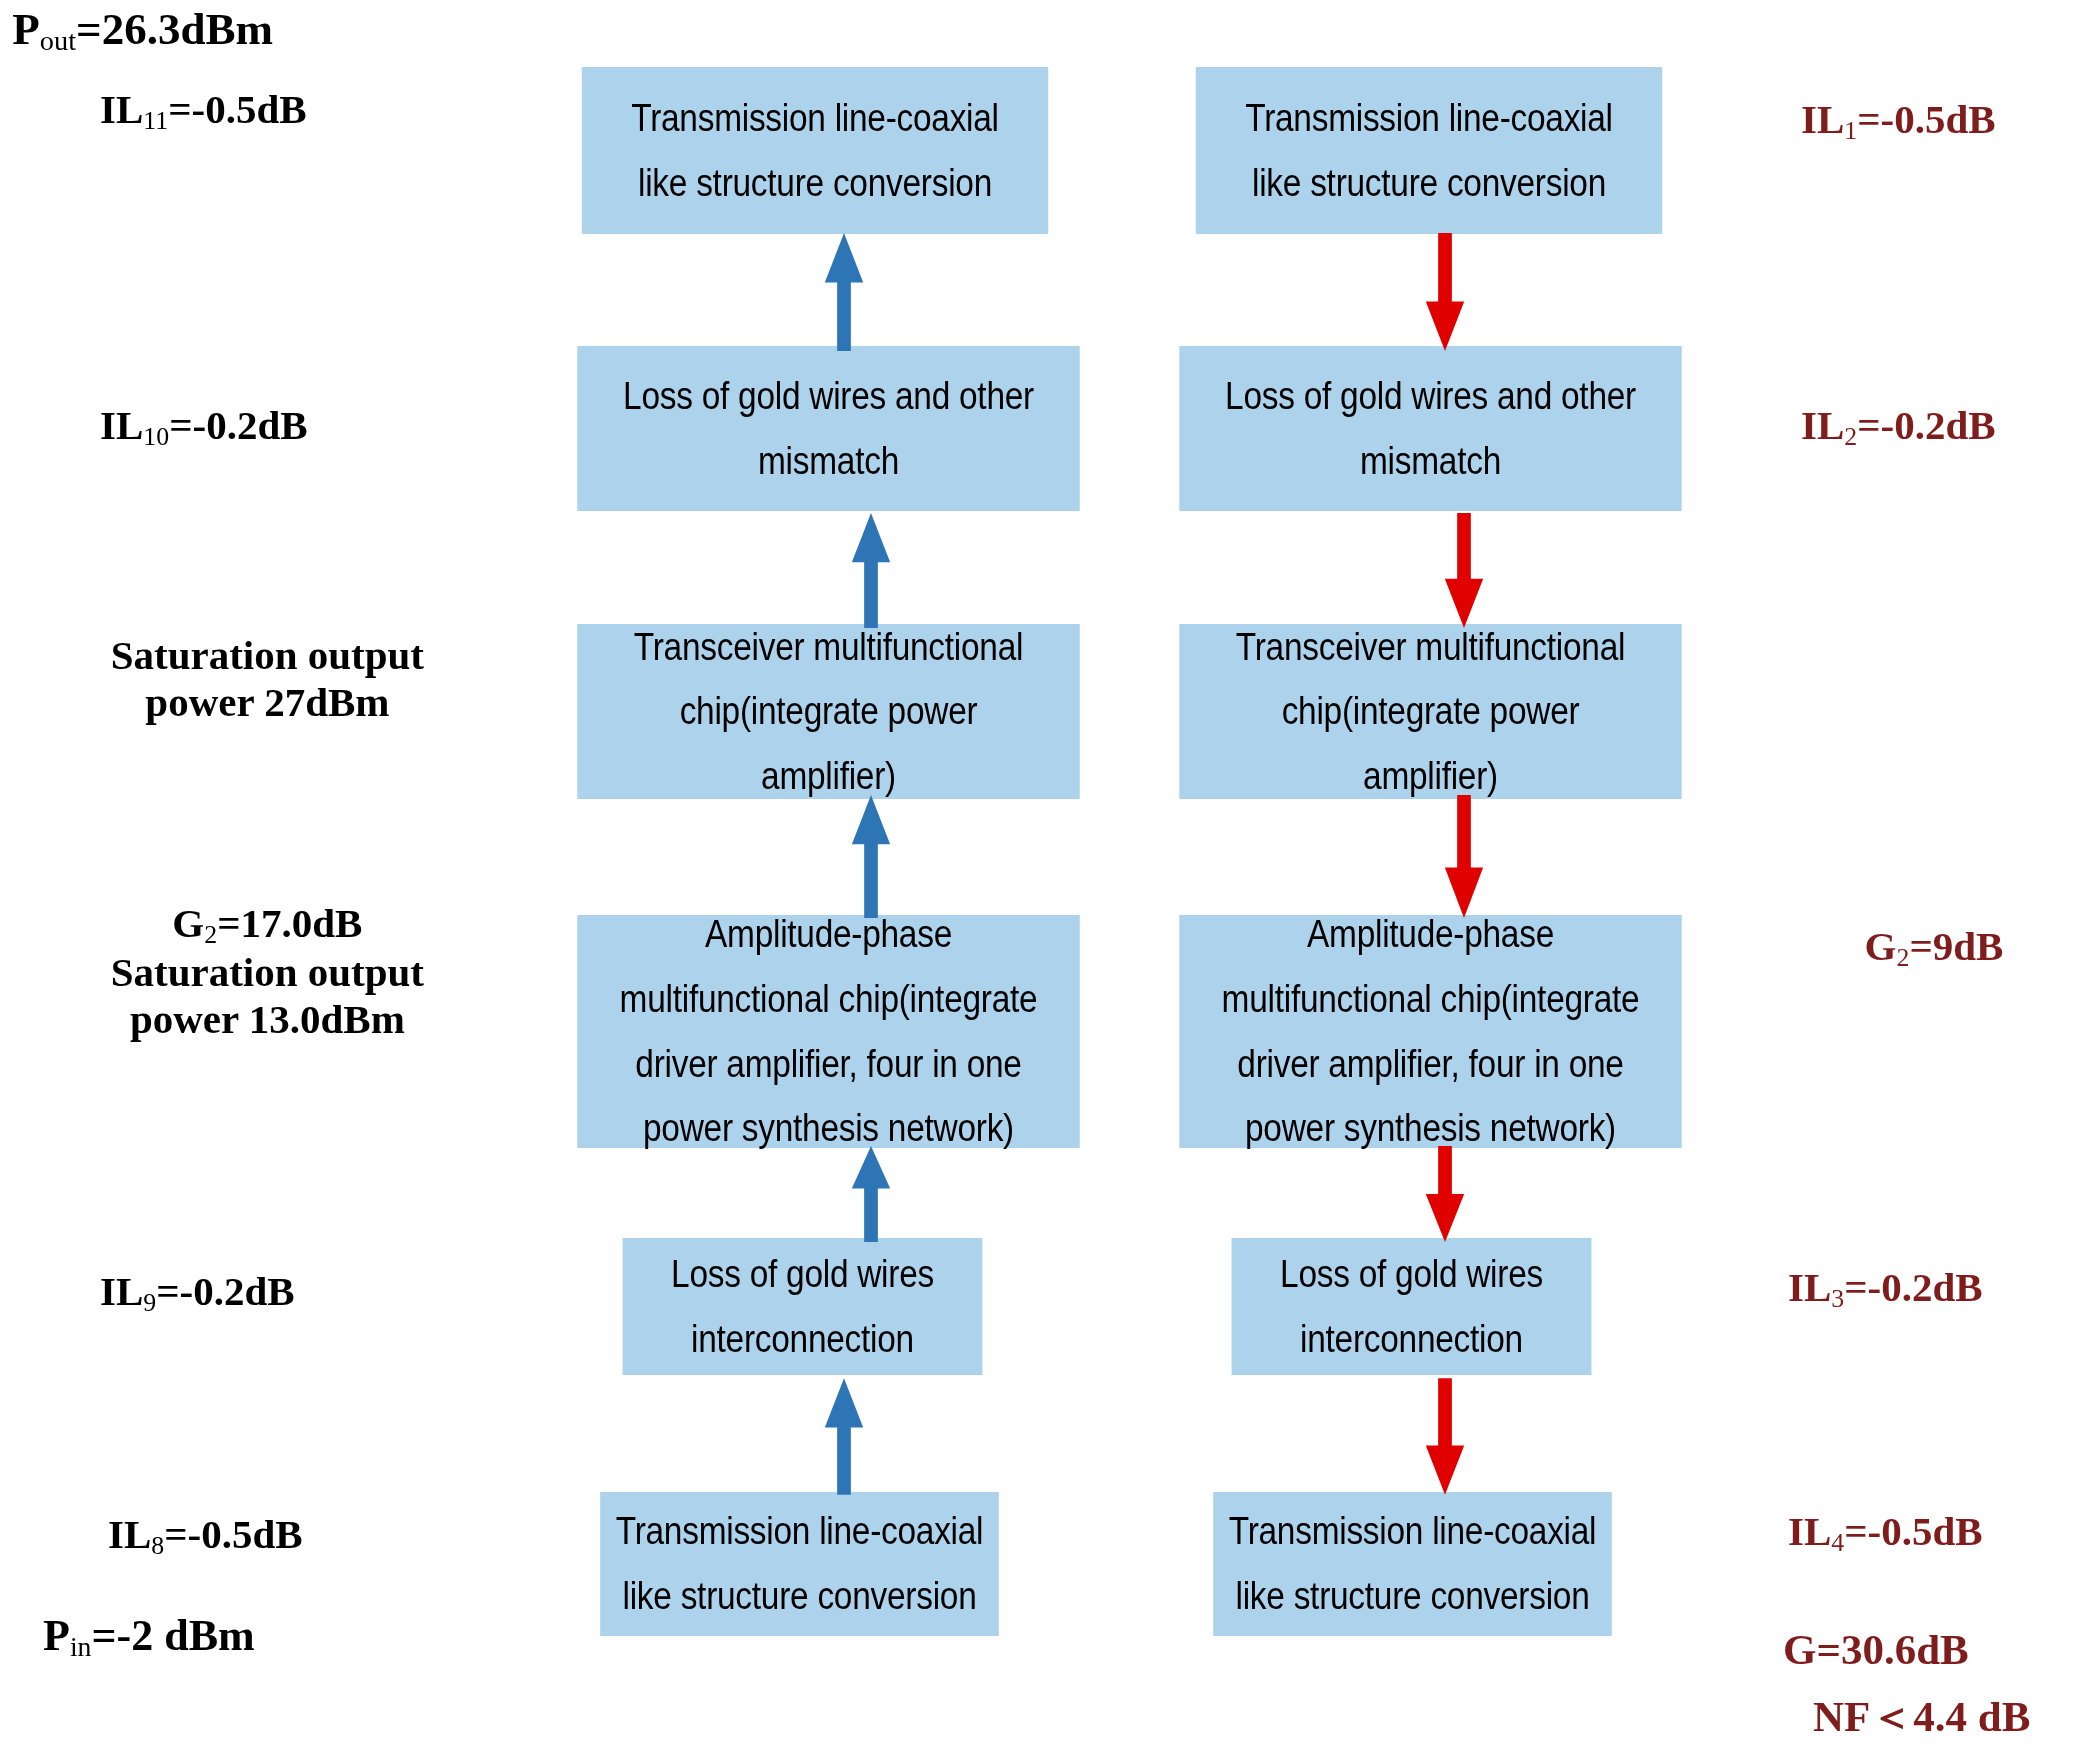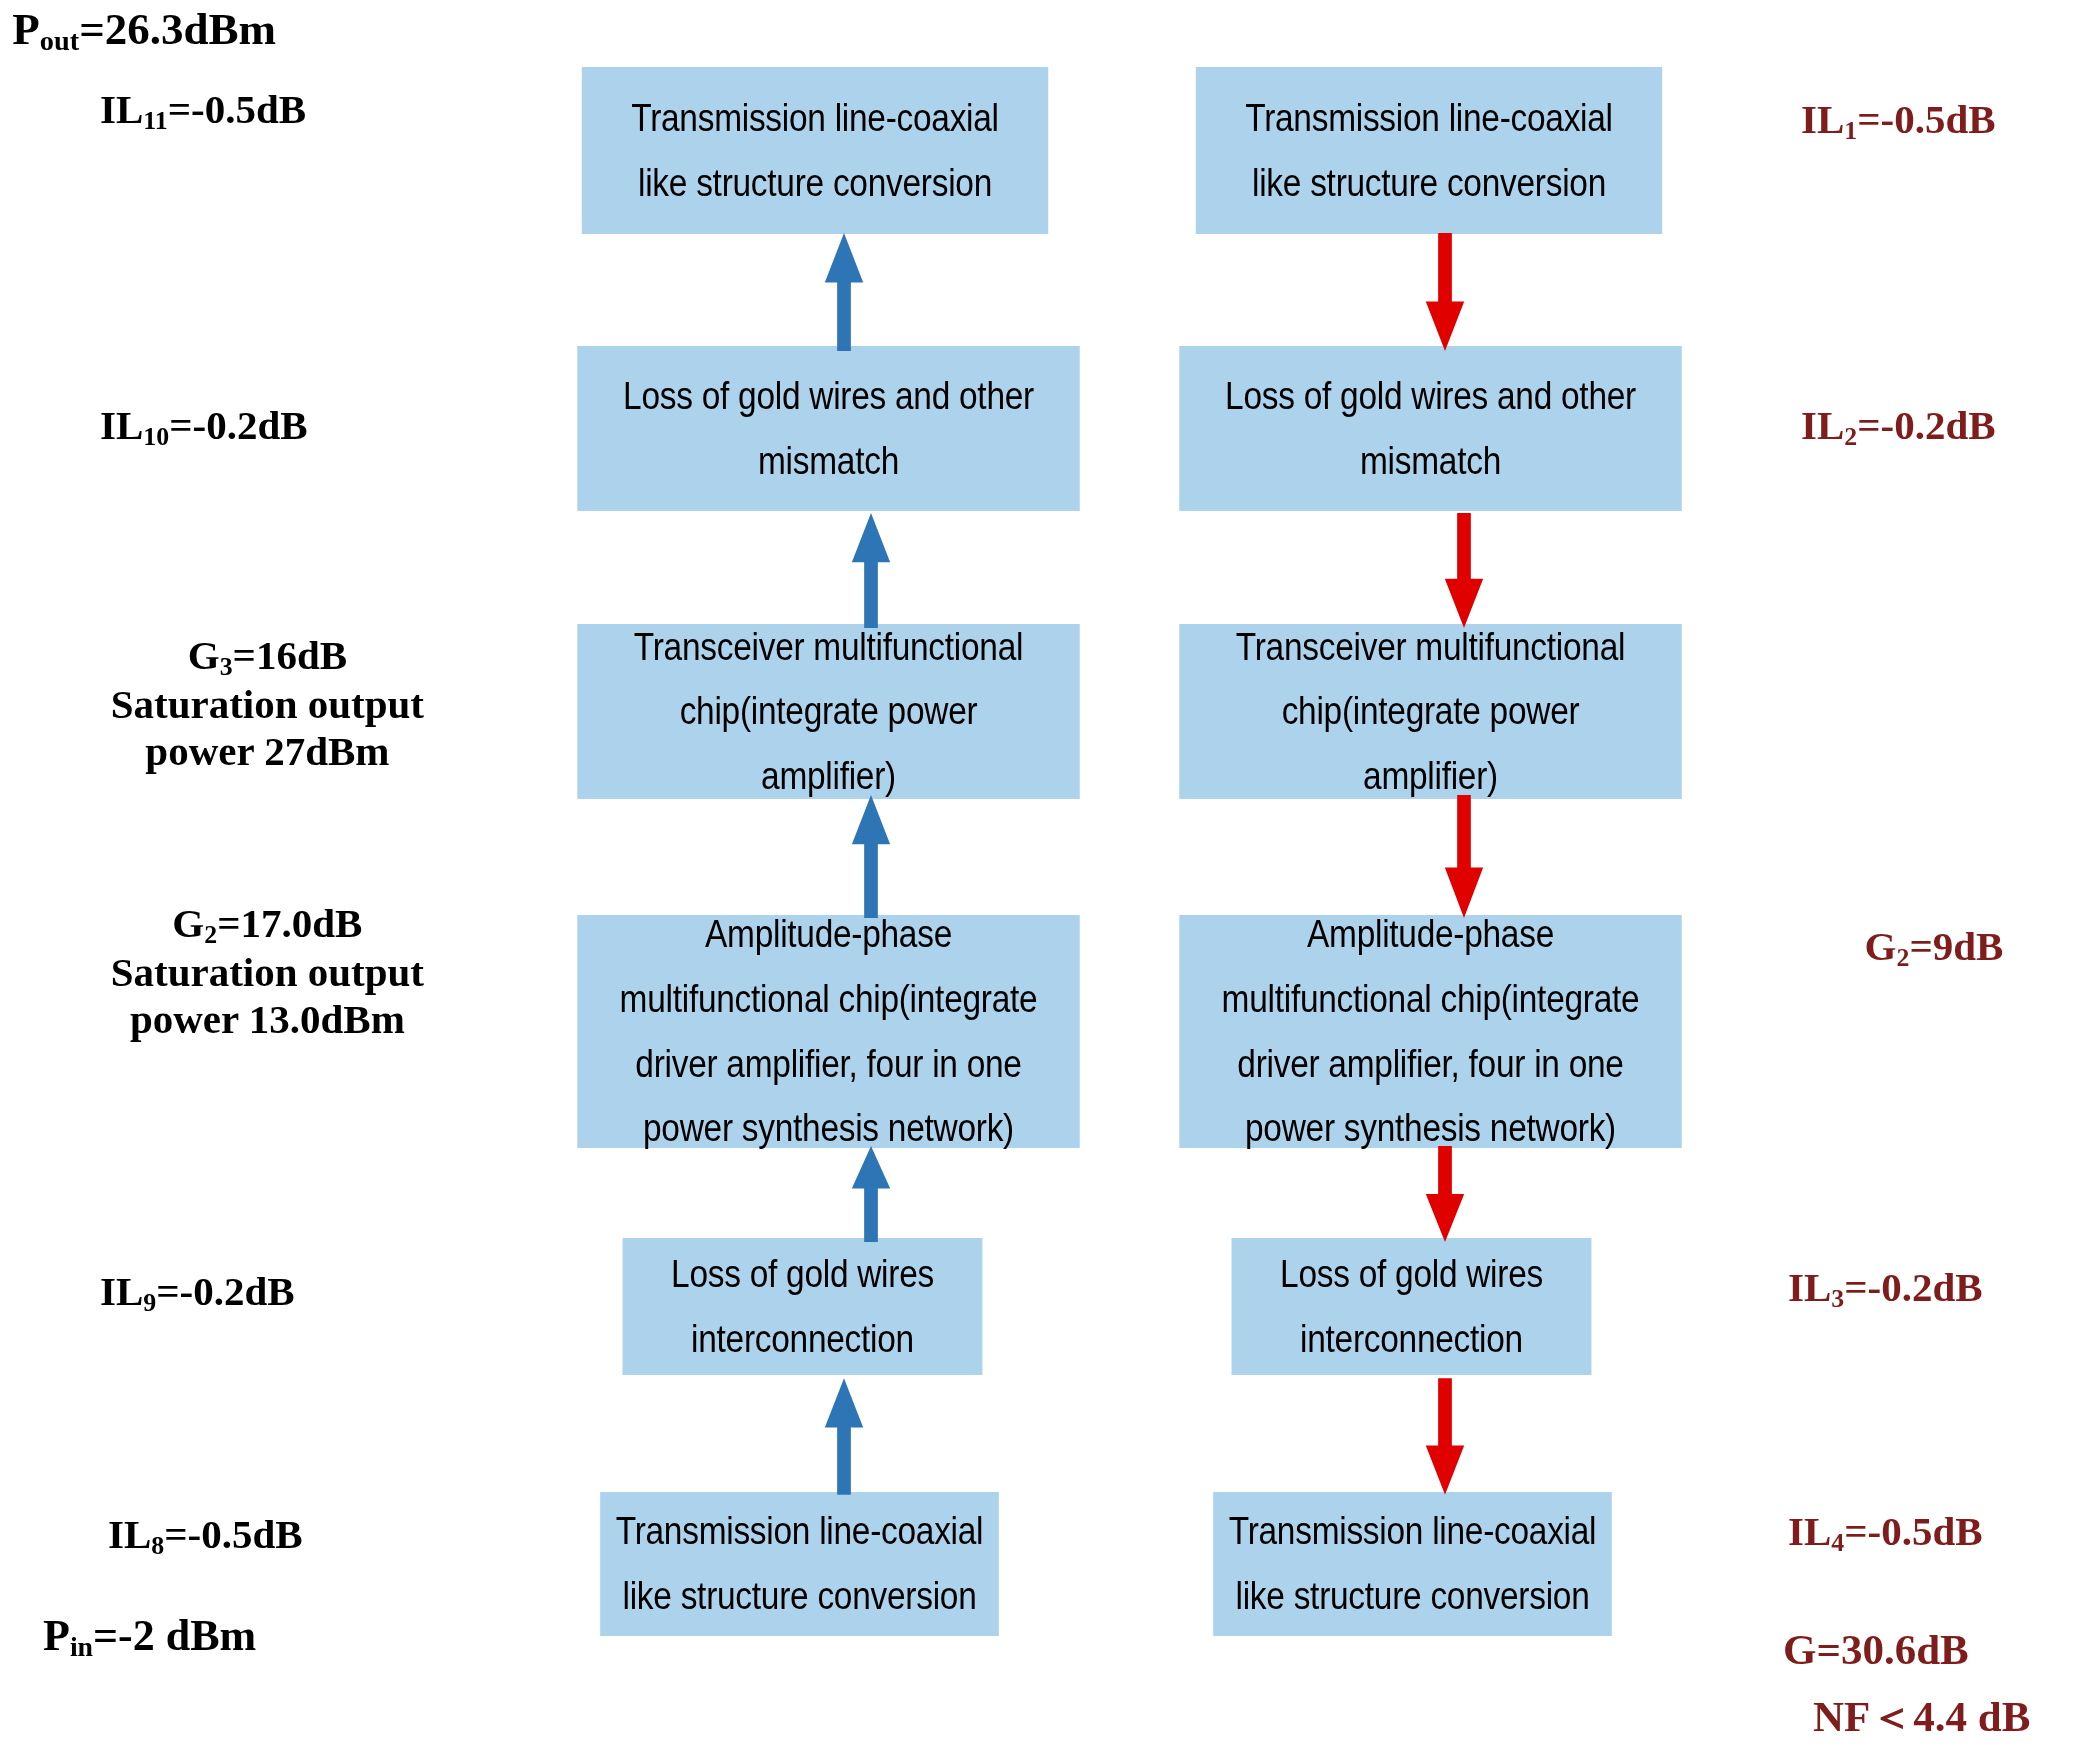--- a/index.html
+++ b/index.html
@@ -31,21 +31,21 @@
   
   .lbl{
     position:absolute;
     font-family:"Liberation Serif", serif;
     font-weight:bold;
     color:#000000;
     white-space:nowrap;
     line-height:1.14;
   }
   .lbl.red{color:#7f1d1d;}
-  .lbl sub{font-size:0.63em;vertical-align:-0.22em;font-weight:bold;}
+  .lbl sub{font-size:0.63em;vertical-align:-0.22em;font-weight:normal;}
   .lbl .l{display:block;}
   .ctr{text-align:center;}
   
   .arrow{position:absolute;}
   .arrow svg{display:block;}
 </style>
 </head>
 <body>
 
 <div id="root">
@@ -56,21 +56,20 @@
 
   <div class="lbl" style="left:100px;top:86px;font-size:41px;">
     <span>IL</span><sub>11</sub><span>=-0.5dB</span>
   </div>
 
   <div class="lbl" style="left:100px;top:402px;font-size:41px;">
     <span>IL</span><sub>10</sub><span>=-0.2dB</span>
   </div>
 
   <div class="lbl ctr" style="left:27.4px;top:632px;width:480px;font-size:41px;">
-    <span class="l"><span>G</span><sub>3</sub><span>=16dB</span></span>
     <span class="l">Saturation output</span>
     <span class="l">power 27dBm</span>
   </div>
 
   <div class="lbl ctr" style="left:27.4px;top:900px;width:480px;font-size:41px;">
     <span class="l"><span>G</span><sub>2</sub><span>=17.0dB</span></span>
     <span class="l">Saturation output</span>
     <span class="l">power 13.0dBm</span>
   </div>
 

